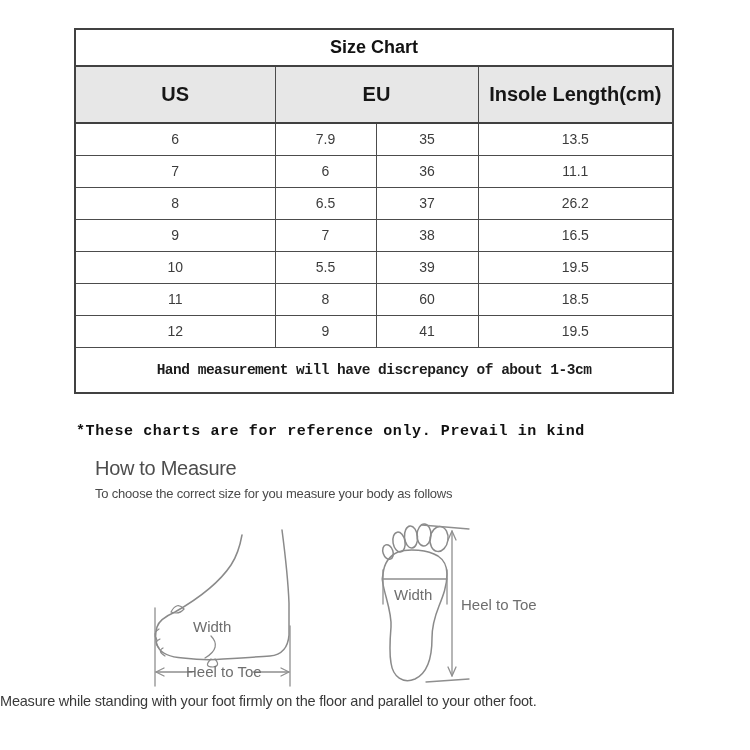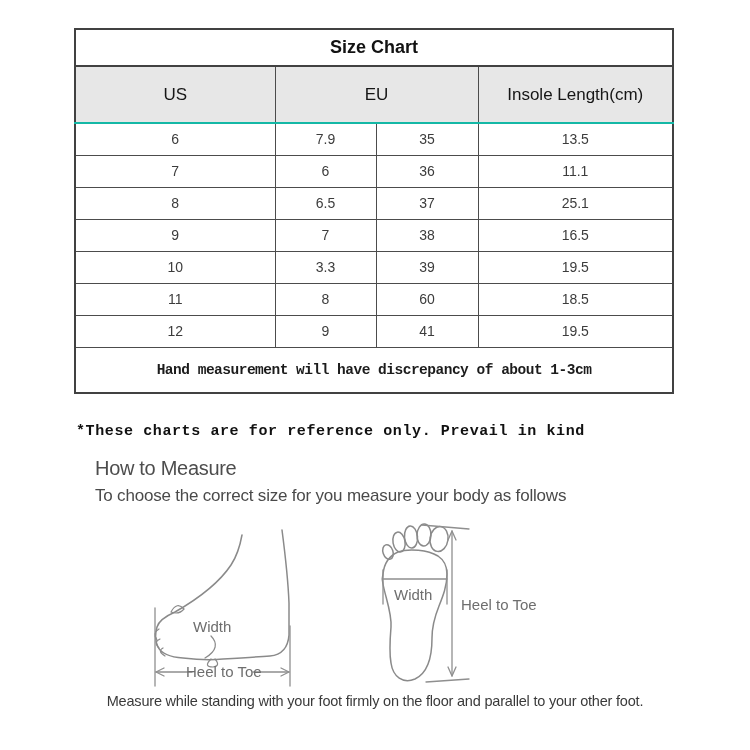--- a/index.html
+++ b/index.html
@@ -18,22 +18,22 @@
   table.size-chart td {
     border:1px solid #4c4c4c;
     text-align:center; vertical-align:middle;
     color:#3c3c3c; font-size:14px;
   }
   tr.row-title td {
     height:37px; font-size:18px; font-weight:bold; color:#121212;
     background:#ffffff; border-bottom:2px solid #414141;
   }
   tr.row-header td {
-    height:57px; font-size:17px; font-weight:normal; color:#161616;
-    background:#e7e7e7; border-bottom:2px solid #14b8a6;
+    height:57px; font-size:20px; font-weight:bold; color:#161616;
+    background:#e7e7e7; border-bottom:2px solid #404040;
   }
   tr.row-data td { height:32px; }
   tr.row-foot td {
     height:46px;
     font-family:"Liberation Mono", monospace;
     font-weight:bold; font-size:14.5px; color:#1c1c1c;
     letter-spacing:-0.5px;
   }
   
   .ref-note {
@@ -41,25 +41,25 @@
     font-family:"Liberation Mono", monospace;
     font-weight:bold; font-size:15px; color:#111; letter-spacing:0.6px;
     white-space:nowrap;
   }
   .htm-heading {
     position:absolute; left:95px; top:457px;
     font-size:20px; color:#4d4d4d; letter-spacing:-0.3px;
   }
   .htm-sub {
     position:absolute; left:95px; top:486px;
-    font-size:17px; color:#4a4a4a; letter-spacing:-0.2px;
+    font-size:13px; color:#4a4a4a; letter-spacing:-0.2px;
   }
   .measure-caption {
     position:absolute; left:0; top:693px; width:750px;
-    text-align:center; font-size:14.5px; color:#3a3a3a; letter-spacing:-0.2px;
+    text-align:left; font-size:14.5px; color:#3a3a3a; letter-spacing:-0.2px;
   }
   
   .diagram-svg { position:absolute; left:145px; top:508px; }
   .diagram-svg path, .diagram-svg line, .diagram-svg ellipse {
     fill:none; stroke:#8a8a8a; stroke-width:1.5; stroke-linecap:round;
   }
   .diagram-svg .measure { stroke:#8f8f8f; stroke-width:1.3; }
   .diagram-svg text {
     fill:#6e6e6e; font-family:"Liberation Sans", sans-serif; font-size:15px;
     stroke:none;
@@ -94,31 +94,31 @@
       <tr class="row-data">
         <td>7</td>
         <td>6</td>
         <td>36</td>
         <td>11.1</td>
       </tr>
       <tr class="row-data">
         <td>8</td>
         <td>6.5</td>
         <td>37</td>
-        <td>25.1</td>
+        <td>26.2</td>
       </tr>
       <tr class="row-data">
         <td>9</td>
         <td>7</td>
         <td>38</td>
         <td>16.5</td>
       </tr>
       <tr class="row-data">
         <td>10</td>
-        <td>3.3</td>
+        <td>5.5</td>
         <td>39</td>
         <td>19.5</td>
       </tr>
       <tr class="row-data">
         <td>11</td>
         <td>8</td>
         <td>60</td>
         <td>18.5</td>
       </tr>
       <tr class="row-data">

